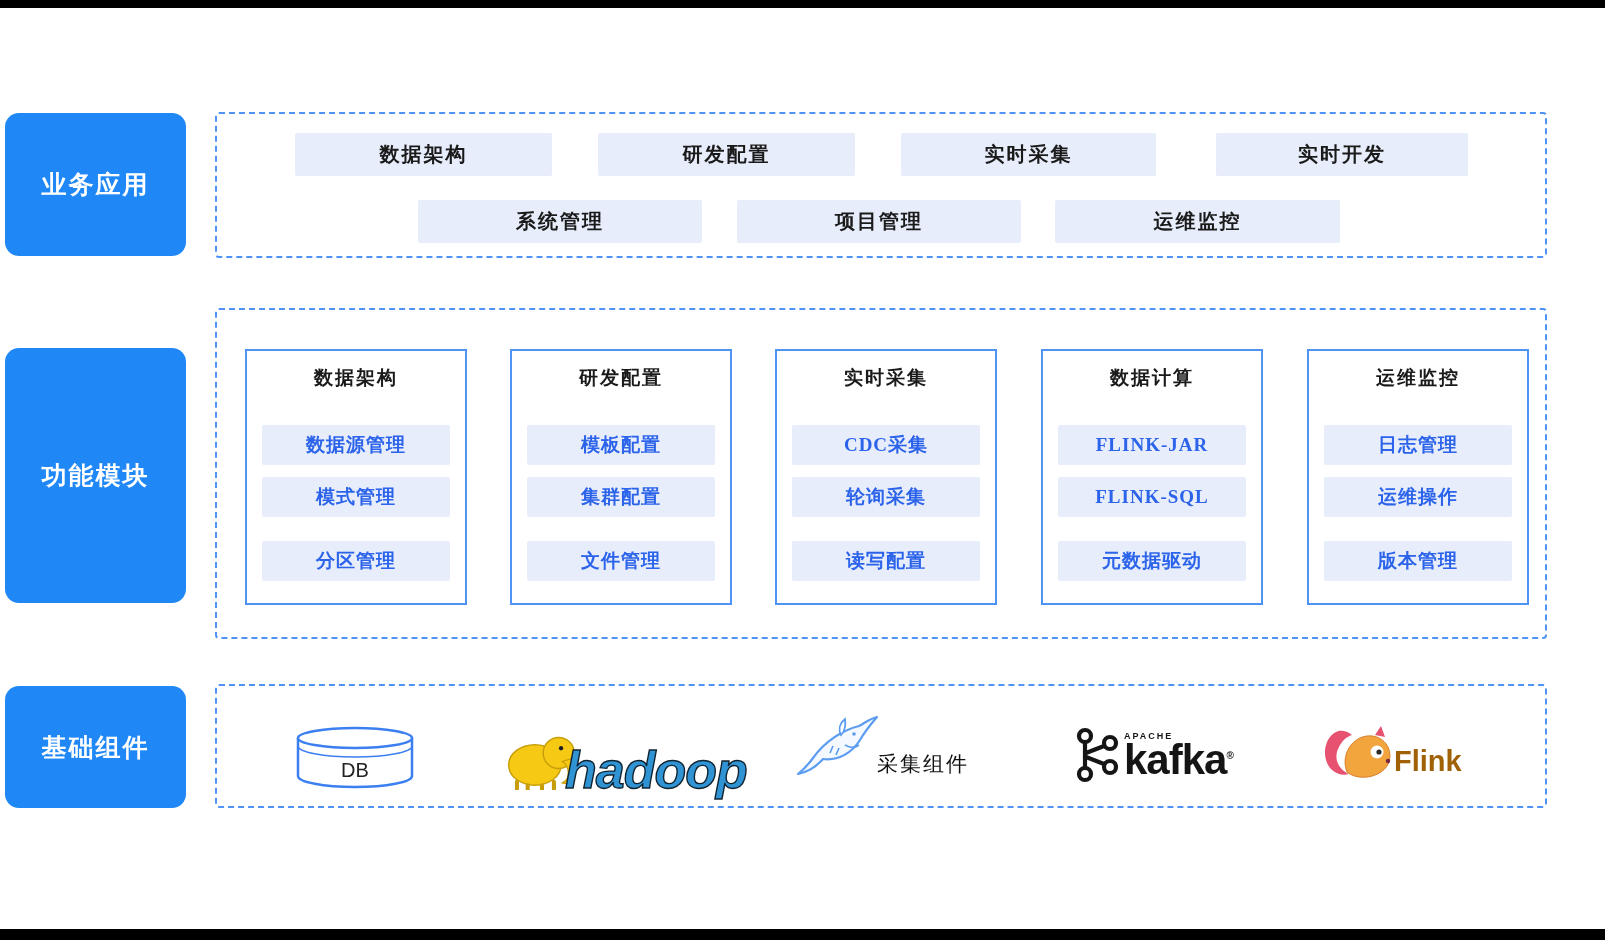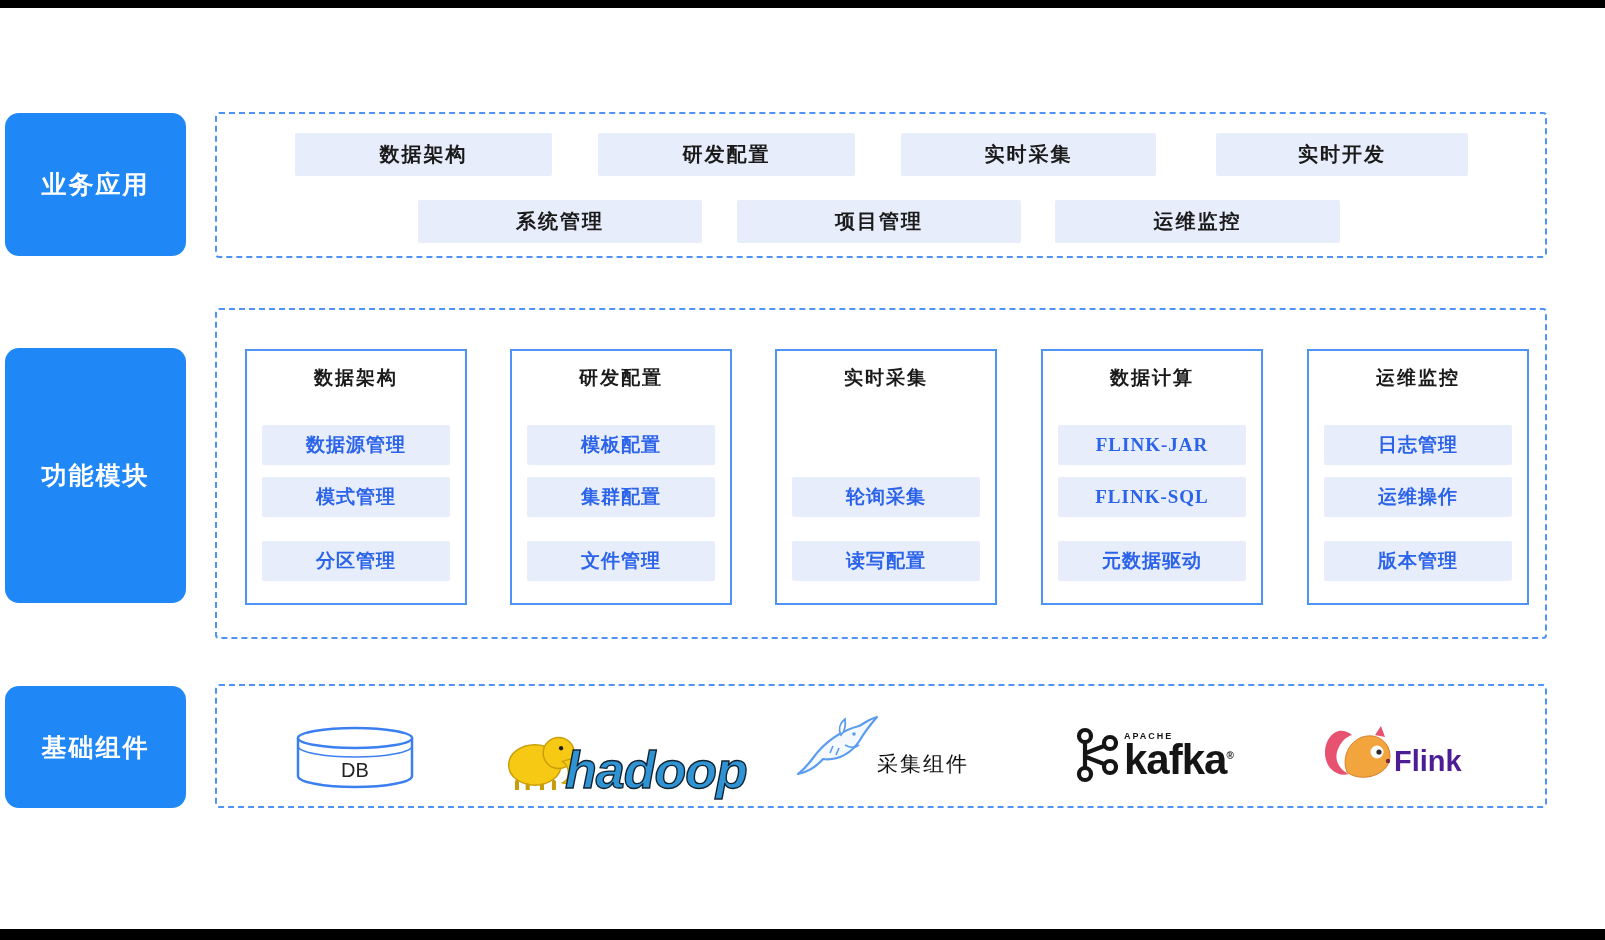--- a/index.html
+++ b/index.html
@@ -63,21 +63,21 @@
   .collector-text{
     font-size:21px;font-weight:normal;color:#111;letter-spacing:2px;margin-left:-4px;margin-top:34px;
   }
   .kafka-logo{left:855px;top:40px;}
   .kafka-wordmark{display:flex;flex-direction:column;margin-left:6px;}
   .kafka-super{font-size:9px;letter-spacing:2px;color:#151515;font-weight:bold;}
   .kafka-word{font-size:42px;font-weight:bold;color:#151515;line-height:0.9;letter-spacing:-1px;
     font-family:"Liberation Sans",sans-serif;}
   .kafka-mark{font-size:10px;color:#151515;vertical-align:super;}
   .flink-logo{left:1103px;top:34px;}
-  .flink-text{font-size:29px;font-weight:bold;color:#4c1d95;margin-left:2px;margin-top:20px;}
+  .flink-text{font-size:29px;font-weight:bold;color:#a16207;margin-left:2px;margin-top:20px;}
 </style>
 </head>
 <body>
 
 <div class="canvas">
   <div class="edge-bar top"></div>
   <div class="edge-bar bottom"></div>
 
   <div class="side-label business">业务应用</div>
   <div class="side-label modules">功能模块</div>
@@ -104,20 +104,21 @@
 
     <div class="module-col" style="left:293px;">
       <div class="module-title">研发配置</div>
       <div class="module-item i1">模板配置</div>
       <div class="module-item i2">集群配置</div>
       <div class="module-item i3">文件管理</div>
     </div>
 
     <div class="module-col" style="left:558px;">
       <div class="module-title">实时采集</div>
+      <div class="module-item i1">CDC采集</div>
       <div class="module-item i2">轮询采集</div>
       <div class="module-item i3">读写配置</div>
     </div>
 
     <div class="module-col" style="left:824px;">
       <div class="module-title">数据计算</div>
       <div class="module-item i2">FLINK-SQL</div>
       <div class="module-item i1">FLINK-JAR</div>
       <div class="module-item i3">元数据驱动</div>
     </div>

